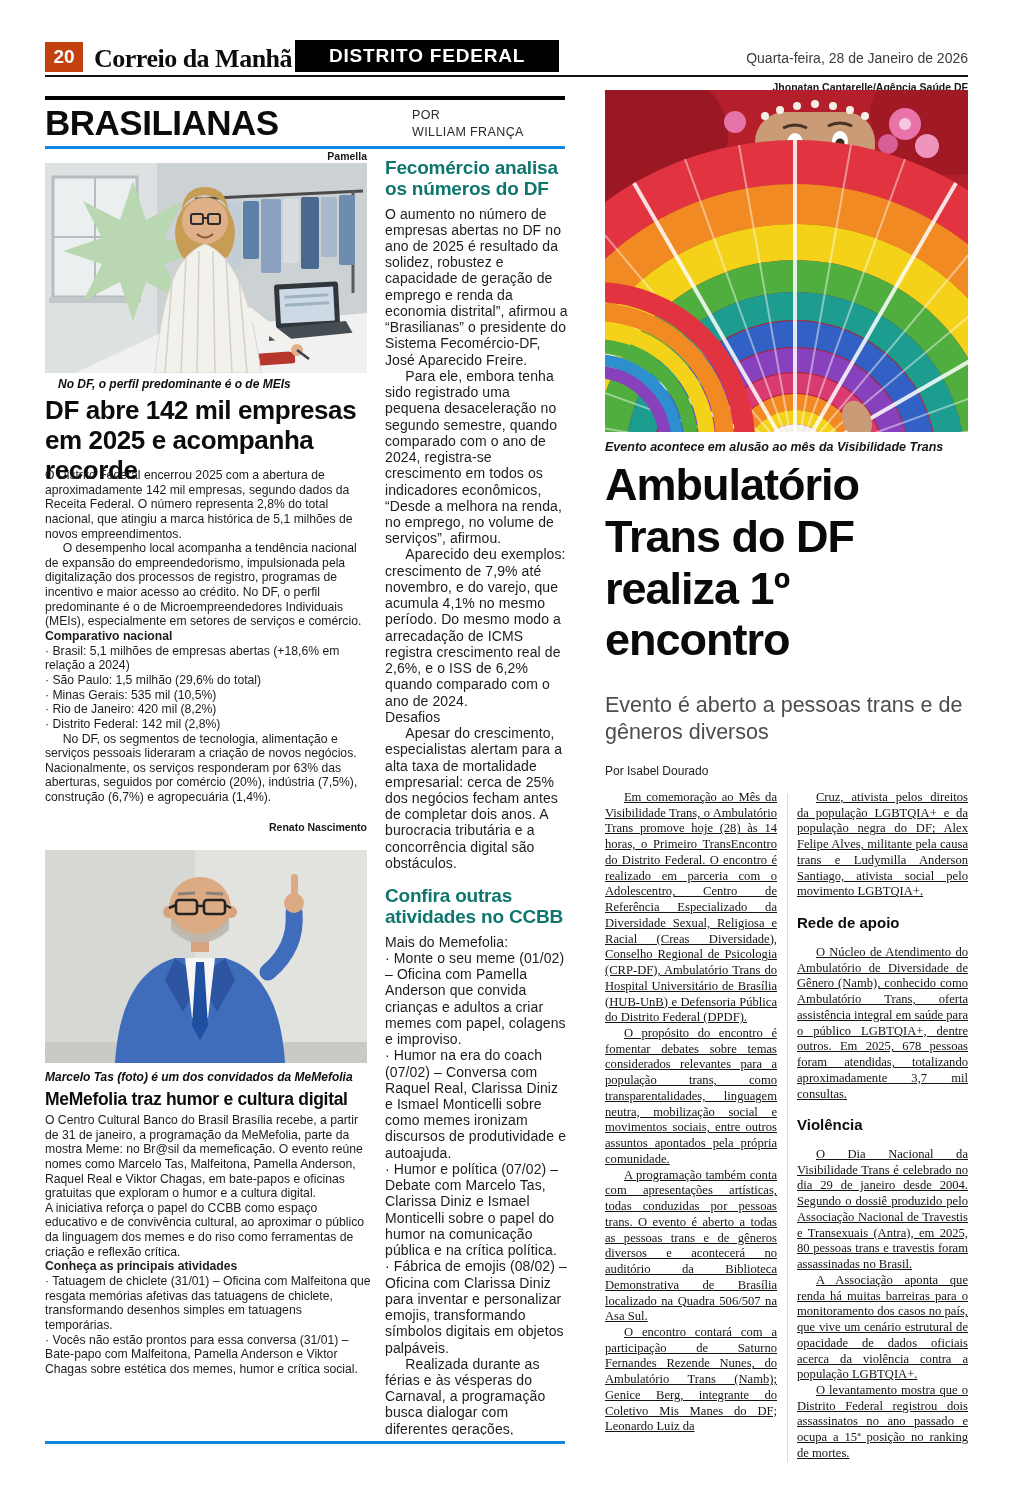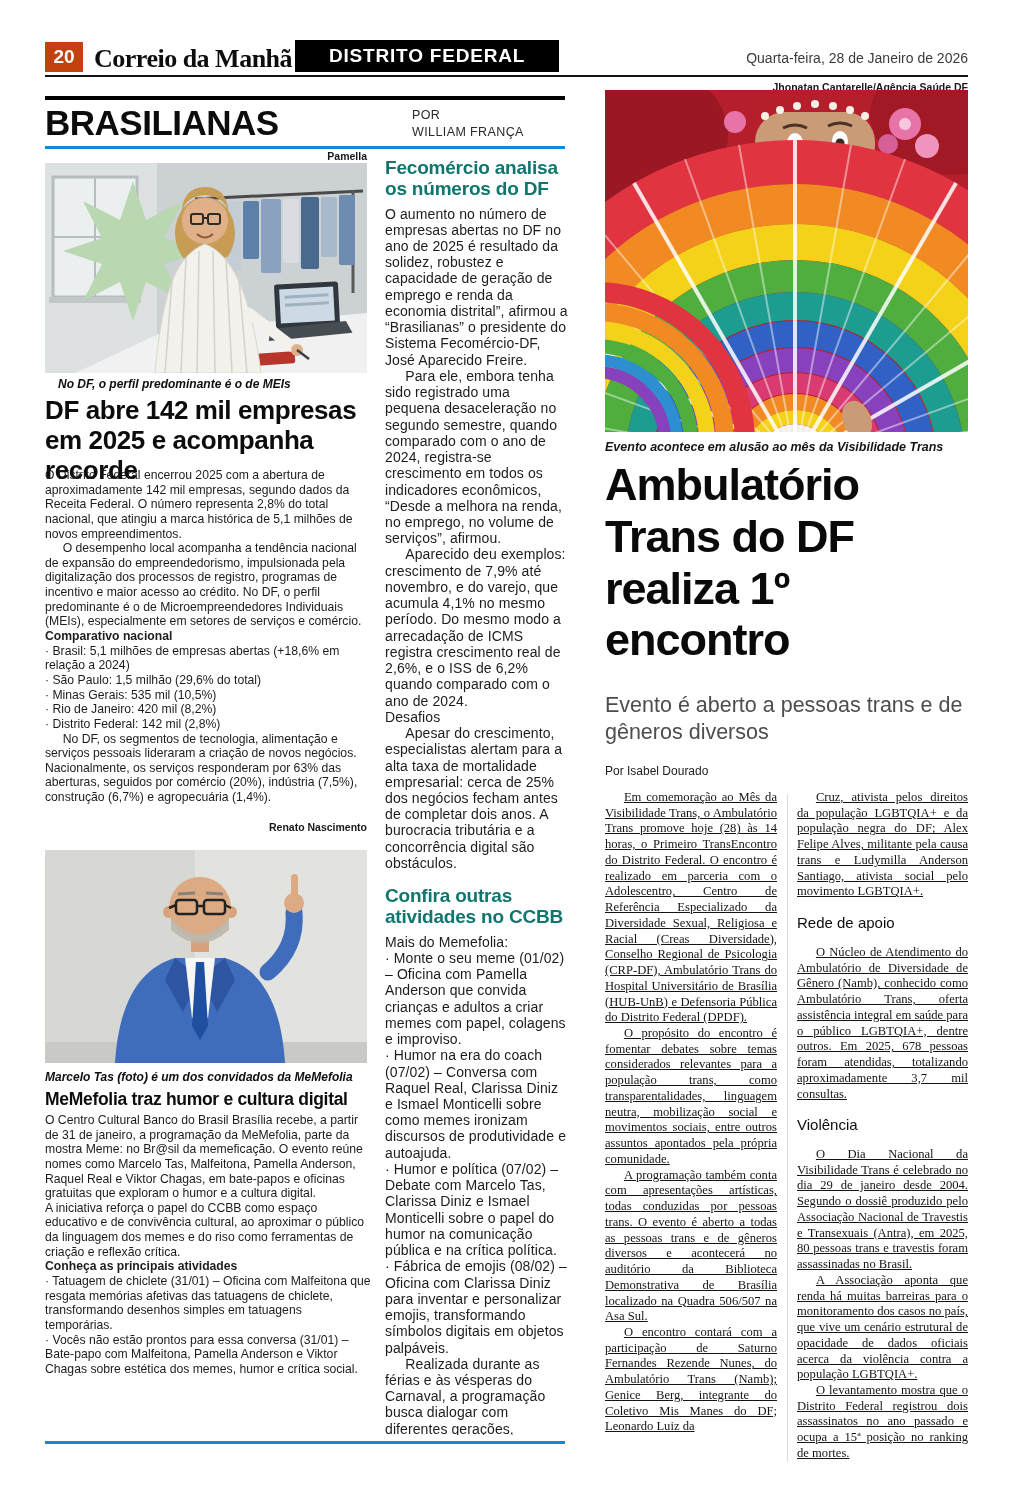--- a/index.html
+++ b/index.html
@@ -55,21 +55,21 @@
   .headline3 { left:605px; top:459px; width:370px; font-size:45px; line-height:1.15;
     font-weight:700; letter-spacing:-1px; color:#0a0a0a; }
   .subhead3 { left:605px; top:692px; width:366px; font-size:21.5px; line-height:1.25; color:#4d4d4d; }
   .byline3 { left:605px; top:764px; font-size:12px; color:#222; }
   .serifcol { font-family:"Liberation Serif", serif; font-size:12.6px; line-height:1.25;
     text-align:justify; color:#141414; hyphens:auto; overflow:hidden; height:690px; }
   .serifcol p { margin:0; text-indent:1.5em;text-decoration:underline; }
   .colrule { left:787px; top:794px; width:1px; height:668px; background:#dcdcdc; }
   .col1 { left:605px; top:790px; width:172px; }
   .col2 { left:797px; top:790px; width:171px; }
-  .sub-sans { font-family:"Liberation Sans", sans-serif; font-size:15px; font-weight:400;
+  .sub-sans { font-family:"Liberation Sans", sans-serif; font-size:15px; font-weight:700;
     margin:14px 0 12px 0; text-indent:0 !important; text-align:left; color:#0d0d0d; }
   .credit-renato { left:45px; top:821px; width:322px; }
 </style>
 </head>
 <body>
 
 <div id="page">
 
   <div class="abs pagenum">20</div>
   <div class="abs masthead">Correio da Manhã</div>

